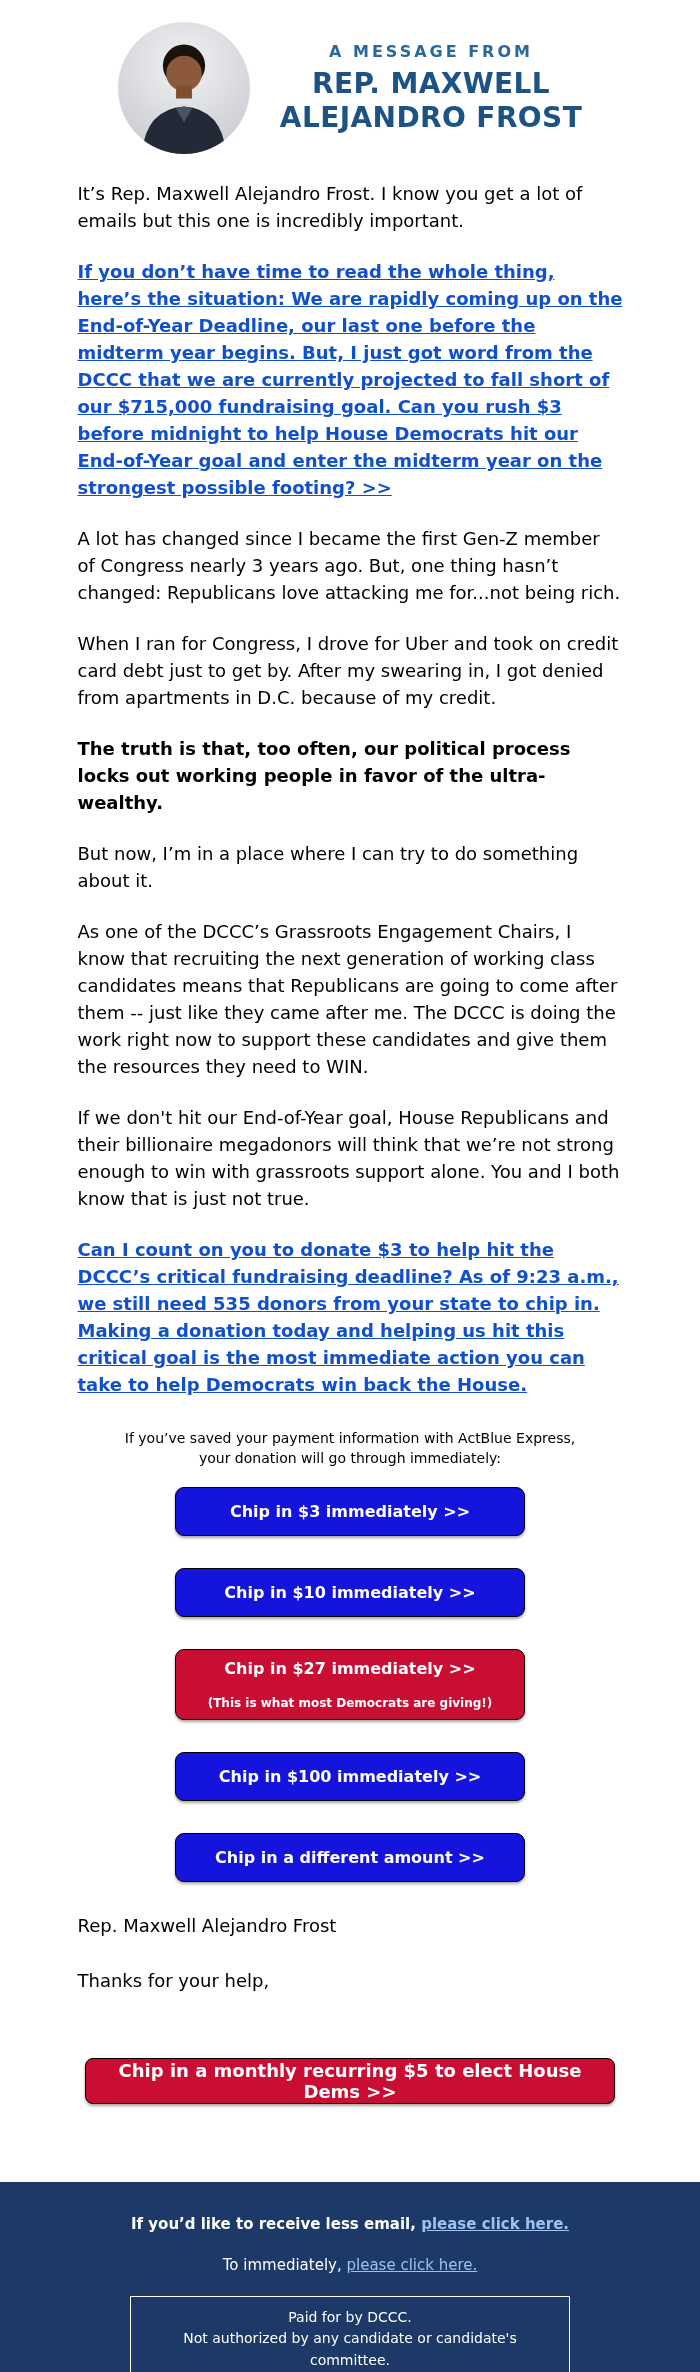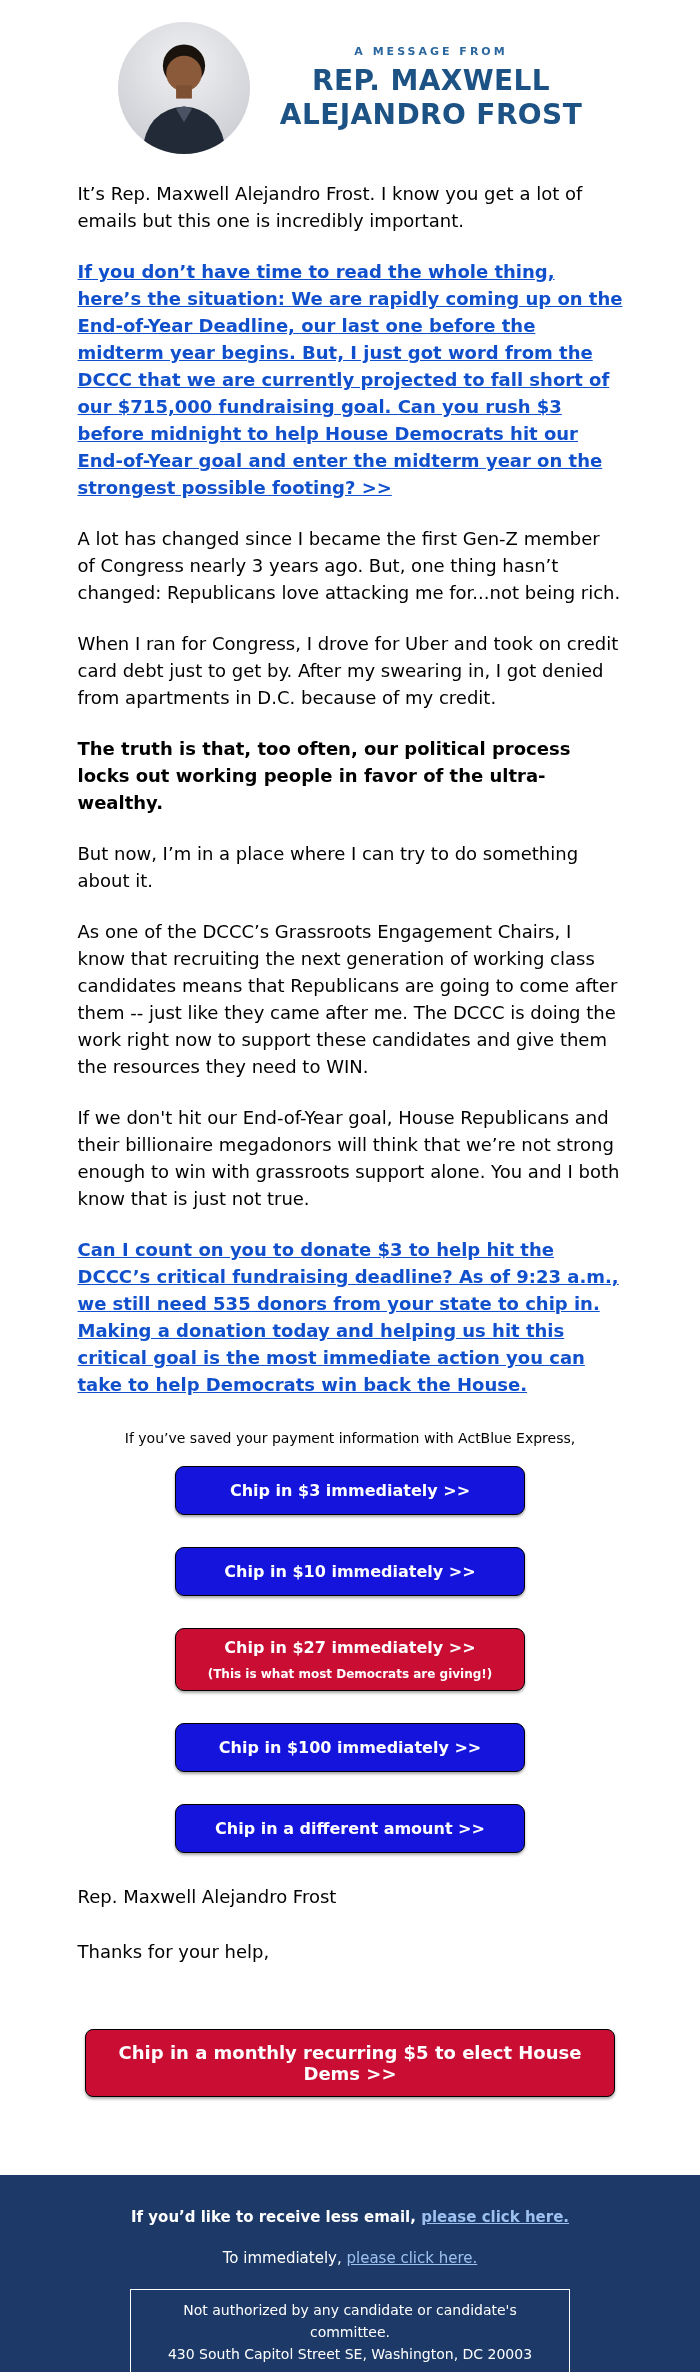--- a/index.html
+++ b/index.html
@@ -17,48 +17,48 @@
     font-family:"DejaVu Sans","Liberation Sans",sans-serif;
     color:#000;
   }
   .email{width:700px;background:#fff;}
 
   
   .header{display:flex;align-items:center;justify-content:center;gap:30px;padding:22px 0 8px;}
   .avatar{width:132px;height:132px;border-radius:50%;overflow:hidden;flex:0 0 auto;}
   .avatar svg{display:block;}
   .header-text{text-align:center;}
-  .preheader{font-size:11px;font-weight:bold;letter-spacing:3px;color:var(--preheader_blue);margin-bottom:6px;}
+  .preheader{font-size:16px;font-weight:bold;letter-spacing:3px;color:var(--preheader_blue);margin-bottom:6px;}
   .name{font-size:28px;font-weight:bold;color:var(--header_blue);line-height:1.2;letter-spacing:.4px;}
 
   
   .content{width:545px;margin:18px auto 0;font-size:18px;line-height:1.5;}
   .content p{margin:0 0 24px;}
   .bold-p{font-weight:bold;}
   .cta-link a{color:var(--link_blue);font-weight:bold;text-decoration:underline;cursor:pointer;}
   .note{text-align:center;font-size:14px;line-height:1.45;margin:30px 0 18px;}
 
   
   .buttons{display:flex;flex-direction:column;align-items:center;gap:32px;margin:6px 0 30px;}
   .btn{
     width:350px;border:1px solid #000;border-radius:9px;color:#fff;font-weight:bold;
     font-size:16px;text-align:center;padding:14px 6px;cursor:pointer;
     font-family:"DejaVu Sans","Liberation Sans",sans-serif;
     box-shadow:0 2px 3px rgba(0,0,0,.35);
   }
   .btn.blue{background:var(--button_blue);}
   .btn.red{background:var(--button_red);padding:9px 6px;}
-  .btn .sub{display:block;font-size:12px;font-weight:bold;margin-top:10px;}
+  .btn .sub{display:block;font-size:12px;font-weight:bold;margin-top:18px;}
 
   .signature p{margin:0 0 28px;}
 
   .monthly{
     display:block;width:530px;margin:64px auto 78px;background:var(--button_red);
     border:1px solid #000;border-radius:8px;color:#fff;font-weight:bold;font-size:18px;
-    text-align:center;padding:12px 8px;cursor:pointer;
+    text-align:center;padding:1px 8px;cursor:pointer;
     font-family:"DejaVu Sans","Liberation Sans",sans-serif;
     box-shadow:0 2px 3px rgba(0,0,0,.35);
   }
 
   
   .footer{background:var(--footer_navy);color:#fff;text-align:center;padding:32px 40px 34px;font-size:15px;line-height:1.4;}
   .footer p{margin:0 0 20px;}
   .footer a{color:var(--footer_link);text-decoration:underline;cursor:pointer;}
   .footer .bold-line{font-weight:bold;}
   .footer .bold-line a{font-weight:bold;}
@@ -105,20 +105,21 @@
     <p>When I ran for Congress, I drove for Uber and took on credit card debt just to get by. After my swearing in, I got denied from apartments in D.C. because of my credit.</p>
     <p class="bold-p">The truth is that, too often, our political process locks out working people in favor of the ultra-wealthy.</p>
     <p>But now, I’m in a place where I can try to do something about it.</p>
     <p>As one of the DCCC’s Grassroots Engagement Chairs, I know that recruiting the next generation of working class candidates means that Republicans are going to come after them -- just like they came after me. The DCCC is doing the work right now to support these candidates and give them the resources they need to WIN.</p>
     <p>If we don't hit our End-of-Year goal, House Republicans and their billionaire megadonors will think that we’re not strong enough to win with grassroots support alone. You and I both know that is just not true.</p>
 
     <p class="cta-link"><a href="#">Can I count on you to donate $3 to help hit the DCCC’s critical fundraising deadline? As of 9:23 a.m., we still need 535 donors from your state to chip in. Making a donation today and helping us hit this critical goal is the most immediate action you can take to help Democrats win back the House.</a></p>
 
     <div class="note">
       <div>If you’ve saved your payment information with ActBlue Express,</div>
+      <div>your donation will go through immediately:</div>
     </div>
 
     <div class="buttons">
       <button class="btn blue">
         <span>Chip in $3 immediately &gt;&gt;</span>
       </button>
       <button class="btn blue">
         <span>Chip in $10 immediately &gt;&gt;</span>
       </button>
       <button class="btn red">
@@ -143,20 +144,21 @@
     <span>Chip in a monthly recurring $5 to elect House Dems &gt;&gt;</span>
   </button>
 
   <div class="footer">
 
     <p class="bold-line"><span>If you’d like to receive less email, </span><a href="#">please click here.</a></p>
 
     <p><span>To immediately, </span><a href="#">please click here.</a></p>
 
     <div class="disclaimer-box">
+      <div>Paid for by DCCC.</div>
       <div>Not authorized by any candidate or candidate's committee.</div>
       <div>430 South Capitol Street SE, Washington, DC 20003</div>
 
     </div>
 
   </div>
 
 </div>
 
 </body></html>

